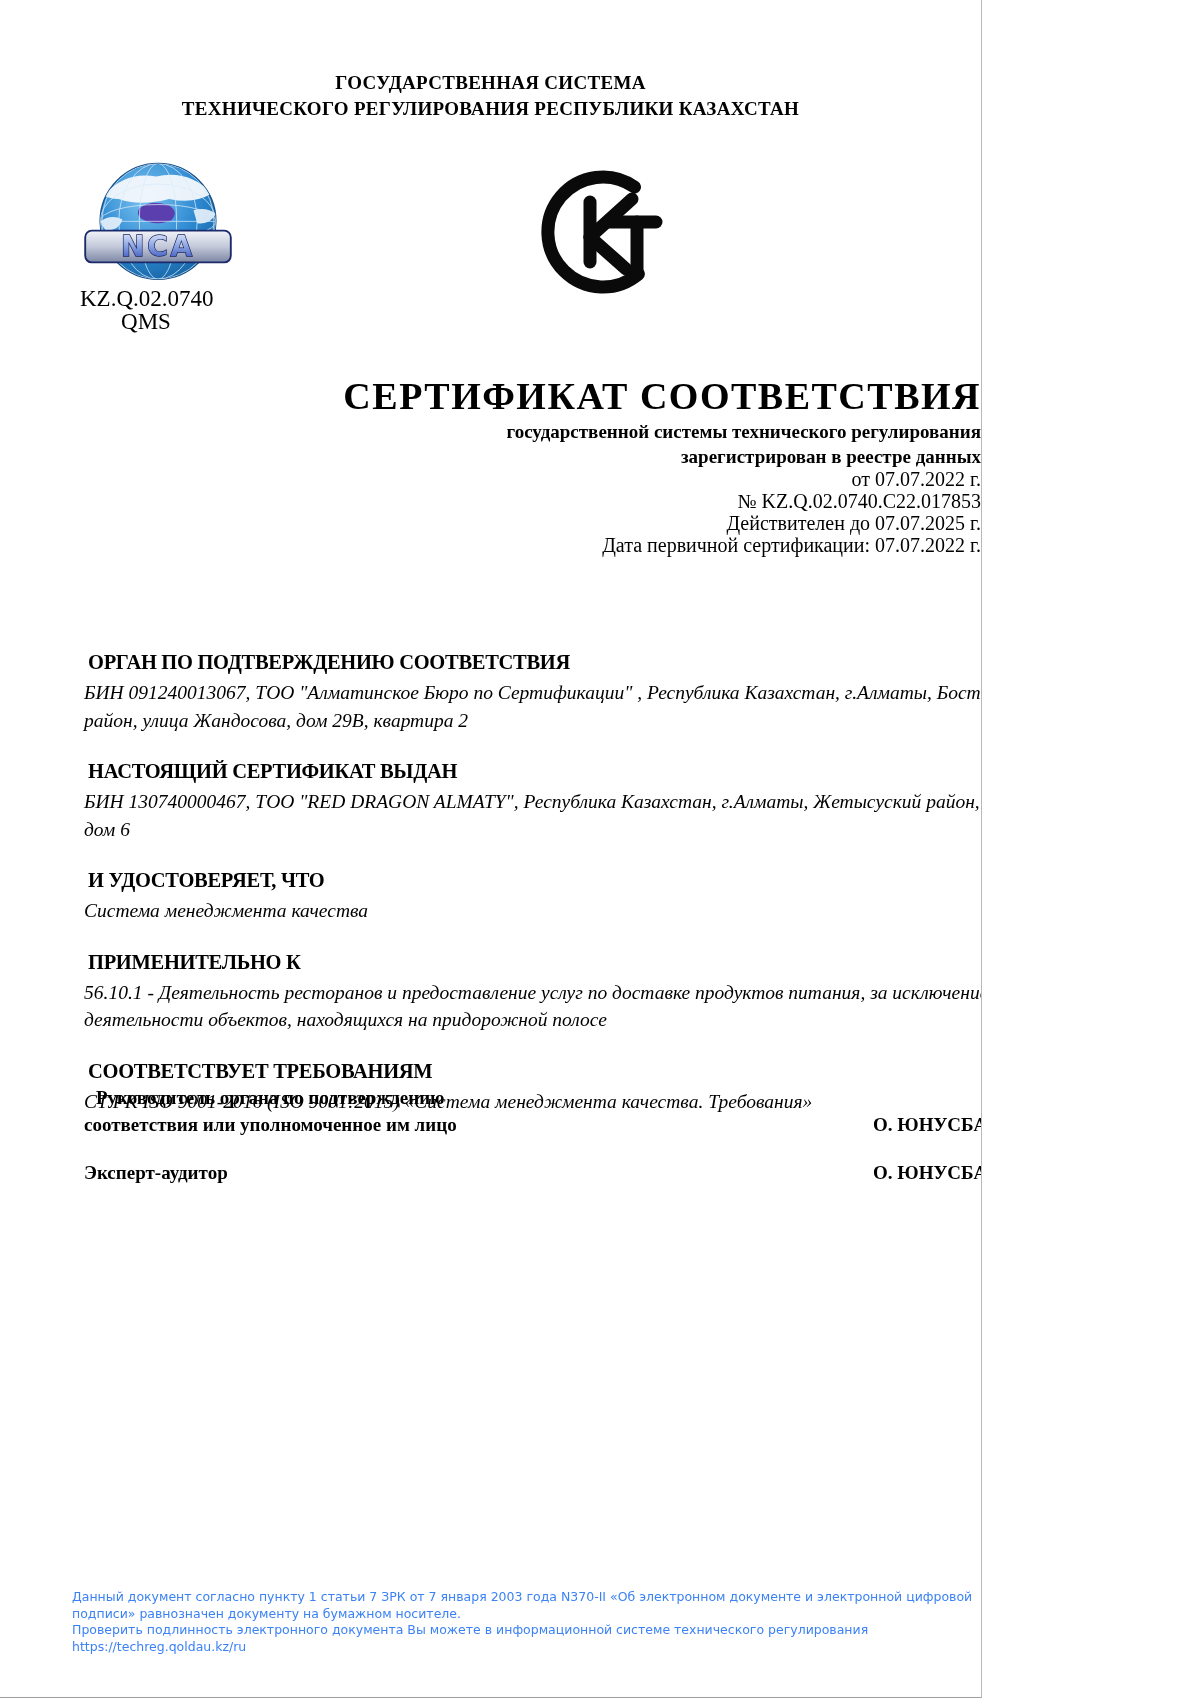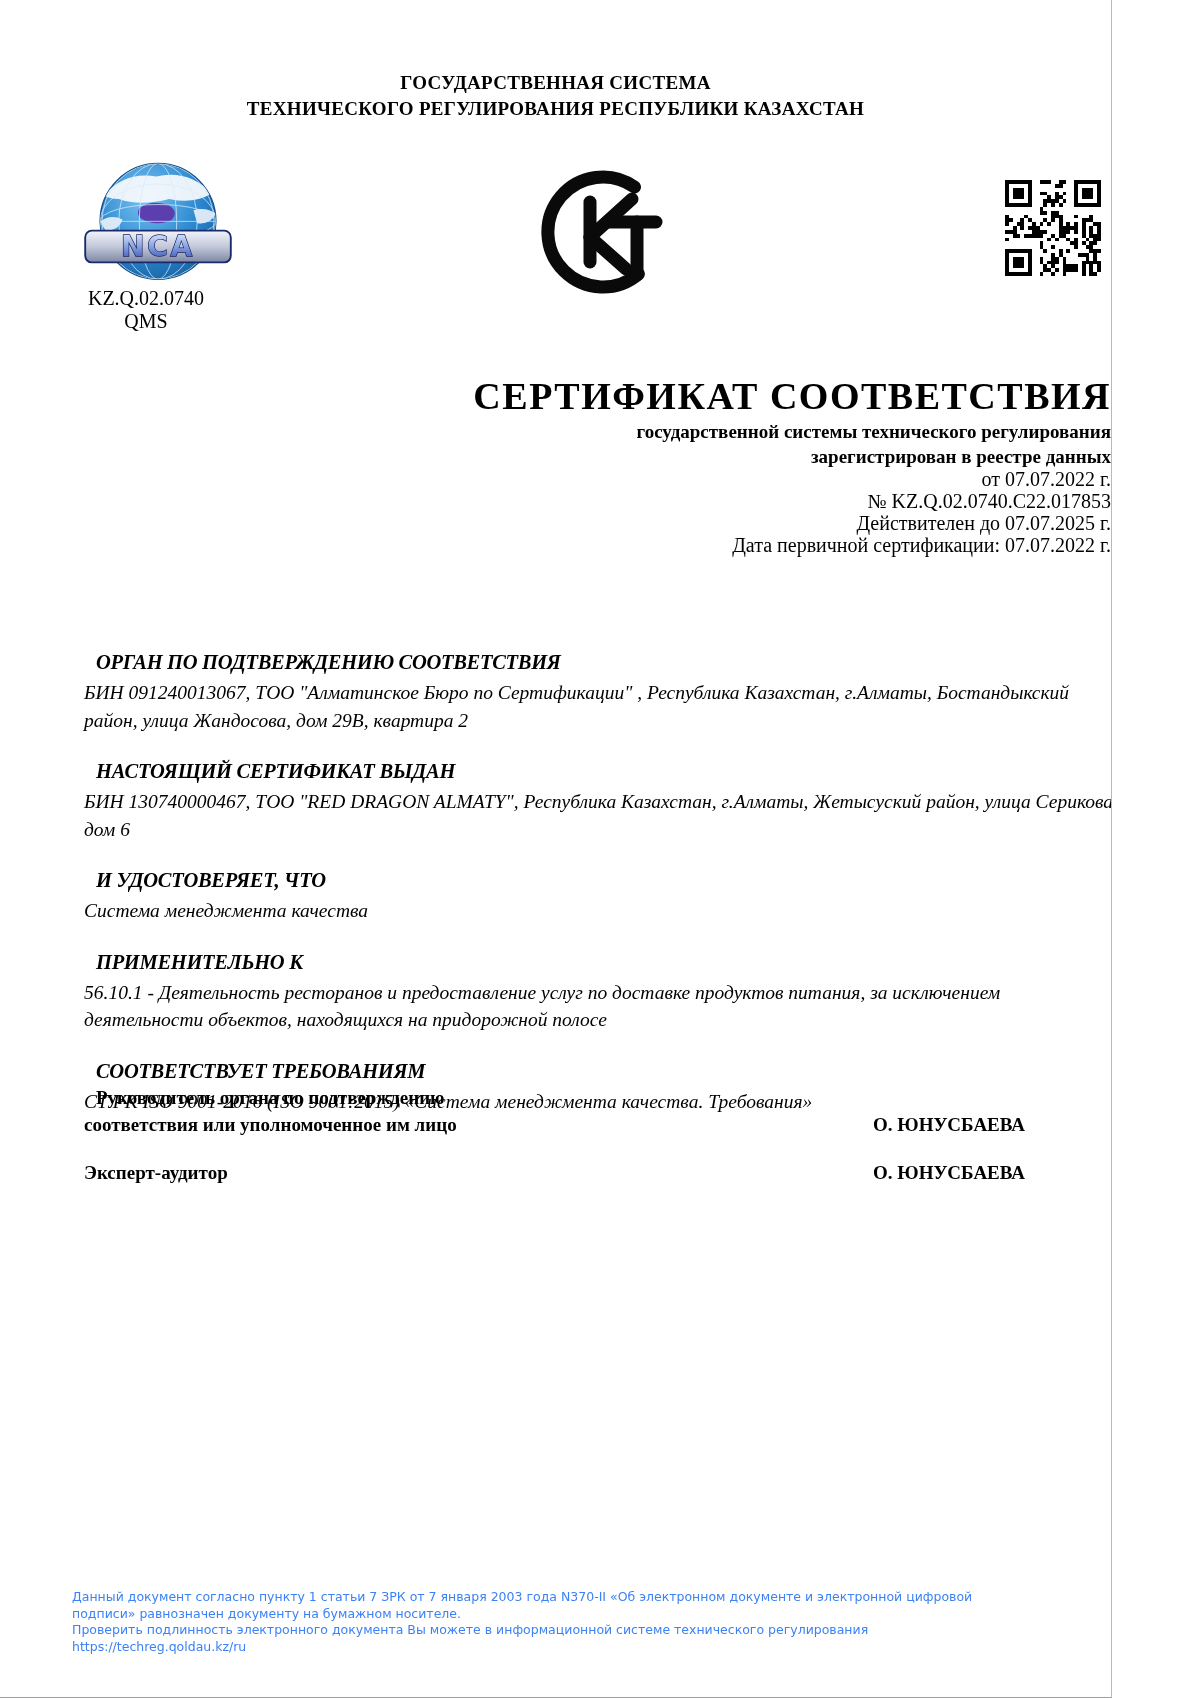--- a/index.html
+++ b/index.html
@@ -1,50 +1,50 @@
 <!DOCTYPE html>
 <html><head>
 <meta charset="utf-8">
 <style>
   html,body{margin:0;padding:0;background:#ffffff;}
   .page{
     position:relative;
-    width:1112px;height:1698px;
+    width:982px;height:1698px;
     background:#ffffff;
     color:#000;
     font-family:"Liberation Serif","DejaVu Serif",serif;
     overflow:hidden;
     border-right:1px solid #b9b9b9;
     border-bottom:1px solid #9e9e9e;
     box-sizing:border-box;
   }
   
   .header-block{
     position:absolute;top:70px;left:0;width:100%;
     text-align:center;font-weight:bold;font-size:19px;line-height:26px;
     letter-spacing:.3px;
   }
   
   .nca-logo{position:absolute;left:82px;top:156px;width:152px;height:140px;}
   .kt-mark{position:absolute;left:540px;top:166px;width:140px;height:132px;}
   .qr-wrap{position:absolute;left:1005px;top:180px;width:96px;height:96px;}
   .reg-block{
     position:absolute;left:80px;top:287px;width:132px;
-    text-align:center;font-size:20px;line-height:23px;
+    text-align:center;font-size:23px;line-height:23px;
   }
   
   .title-block{position:absolute;top:374px;left:0;width:100%;text-align:right;}
   .cert-title{font-size:38px;font-weight:bold;letter-spacing:1.5px;line-height:44px;}
   .cert-sub-bold{font-size:19px;font-weight:bold;line-height:22px;margin-top:3px;}
   .cert-sub{font-size:20px;line-height:22px;}
   
   .sections{position:absolute;left:84px;top:650px;width:1034px;}
   .sec-heading{
     font-size:20.5px;font-weight:bold;letter-spacing:-.3px;
-    line-height:24px;margin:25px 0 5px 12px;font-style:italic;
+    line-height:24px;margin:25px 0 5px 4px;
   }
   .sec-heading.first{margin-top:0;}
   .sec-body{
     font-size:19.5px;font-style:italic;line-height:27.5px;
   }
   
   .signatures{position:absolute;left:84px;top:1084px;width:941px;text-align:center;}
   .sig-row{display:flex;justify-content:space-between;align-items:flex-end;}
   .sig-row + .sig-row{margin-top:21px;}
   .sig-role{font-size:19px;font-weight:bold;line-height:27px;}

